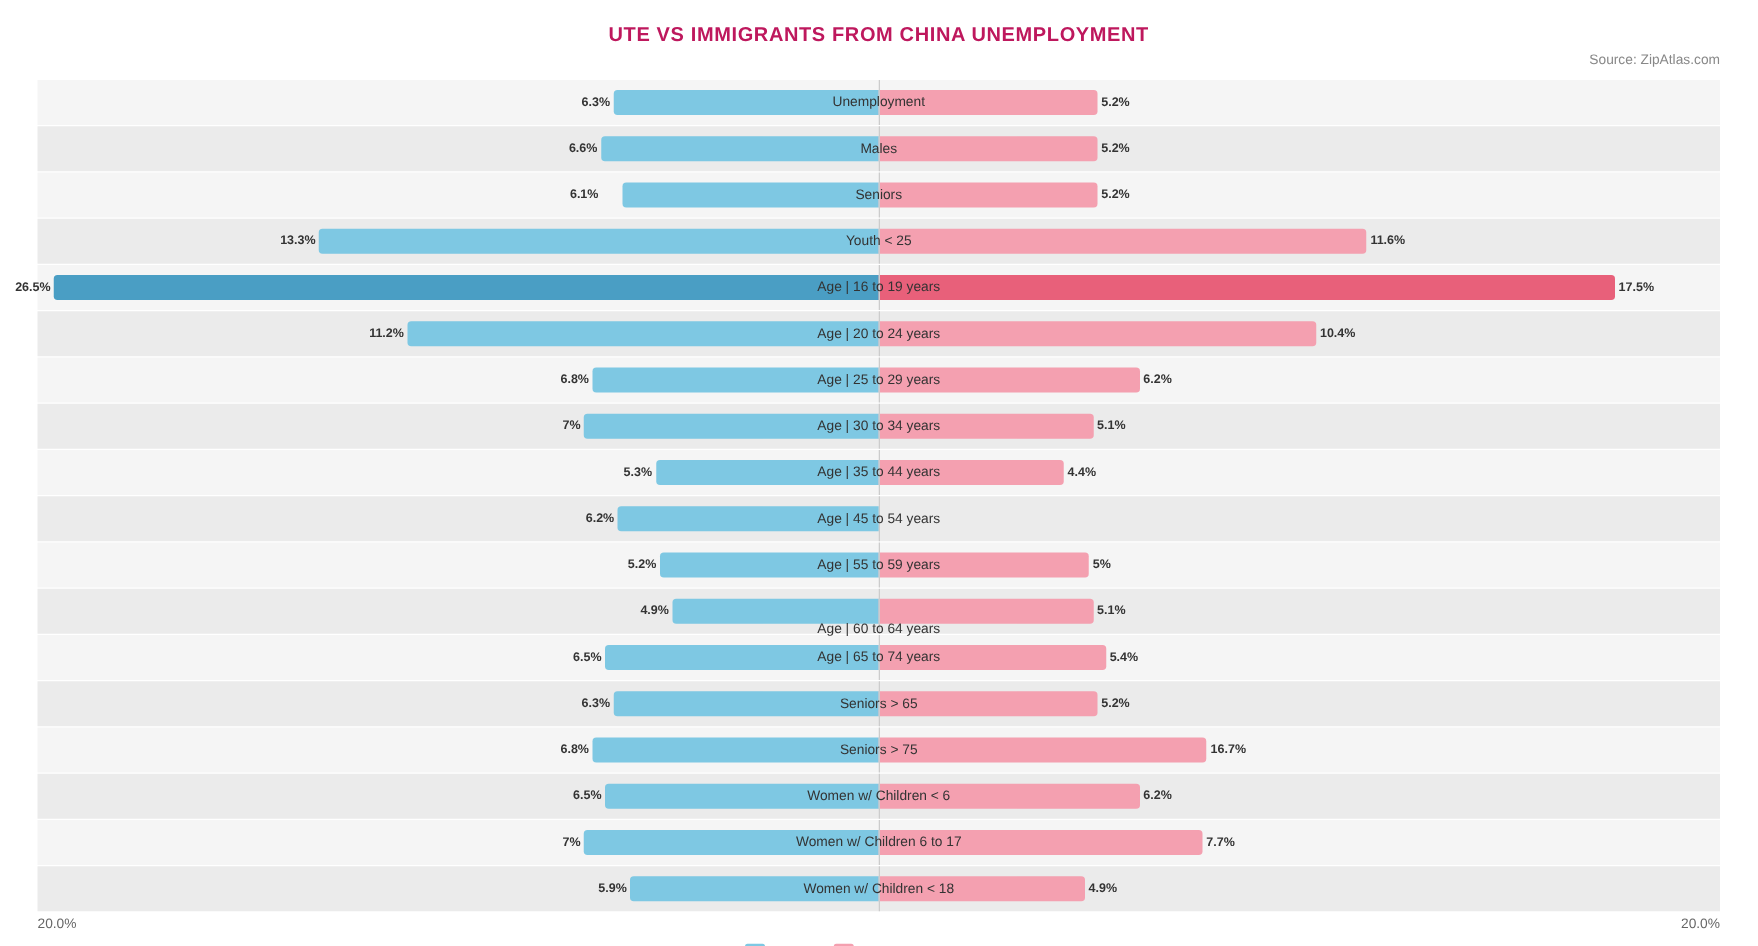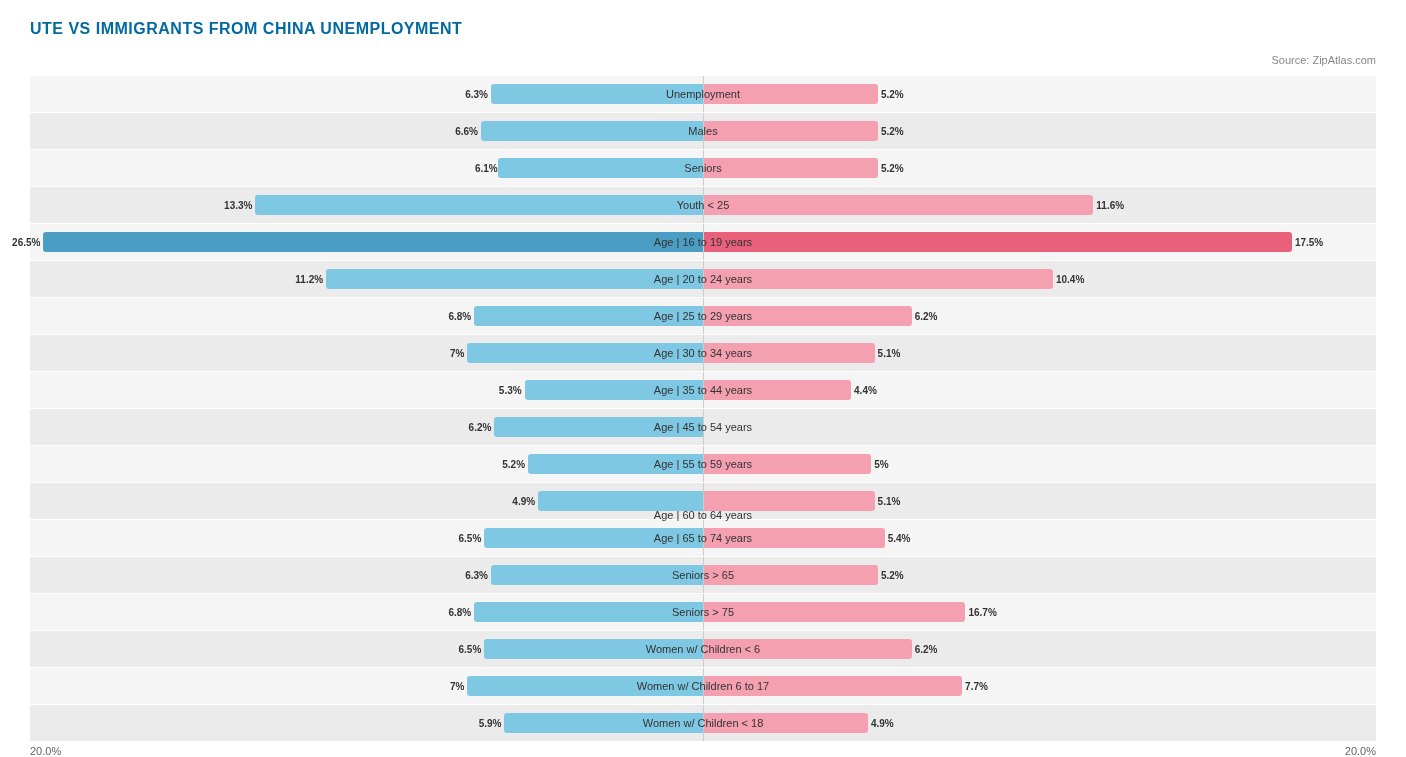--- a/index.html
+++ b/index.html
@@ -6,24 +6,25 @@
     body {
       font-family: Arial, sans-serif;
       background: #fff;
       width: 1406px;
       min-height: 757px;
       padding: 20px 30px;
     }
     .chart-title {
       font-size: 16px;
       font-weight: bold;
-      color: #0369a1;
-      margin-bottom: 16px;
+      color: #be185d;
+      margin-bottom: 4px;
       text-transform: uppercase;
       letter-spacing: 0.5px;
+      text-align: center;
     }
     .source {
       font-size: 11px;
       color: #888;
       text-align: right;
       margin-bottom: 10px;
     }
     .chart-container {
       width: 100%;
       position: relative;
@@ -177,21 +178,21 @@
           <span style="position: absolute; left: 26%; top: 50%; transform: translateY(-50%); font-size: 10px; font-weight: bold; color: rgb(51, 51, 51); white-space: nowrap; padding-left: 3px;">5.2%</span>
         </div>
         <div class="label-center" style="font-size: 11px; z-index: 10;">Males</div>
       </div>
     </div>
     <div class="row">
       <div class="bar-area" style="position: relative;">
         <div class="axis-line"></div>
         <div class="left-side" style="position: relative; width: 50%; height: 100%;">
           <div class="blue-bar" style="width: 30.5%; right: 0px; top: 50%; transform: translateY(-50%);"></div>
-          <span style="position: absolute; right: 30.5%; top: 50%; transform: translateY(-50%); font-size: 10px; font-weight: bold; color: rgb(51, 51, 51); white-space: nowrap; padding-right: 0; margin-left: 13px;">6.1%</span>
+          <span style="position: absolute; right: 30.5%; top: 50%; transform: translateY(-50%); font-size: 10px; font-weight: bold; color: rgb(51, 51, 51); white-space: nowrap; padding-right: 19px; margin-left: 13px;">6.1%</span>
         </div>
         <div class="right-side" style="position: relative; width: 50%; height: 100%;">
           <div class="pink-bar" style="width: 26%; left: 0px; top: 50%; transform: translateY(-50%);"></div>
           <span style="position: absolute; left: 26%; top: 50%; transform: translateY(-50%); font-size: 10px; font-weight: bold; color: rgb(51, 51, 51); white-space: nowrap; padding-left: 3px;">5.2%</span>
         </div>
         <div class="label-center" style="font-size: 11px; z-index: 10;">Seniors</div>
       </div>
     </div>
     <div class="row">
       <div class="bar-area" style="position: relative;">

